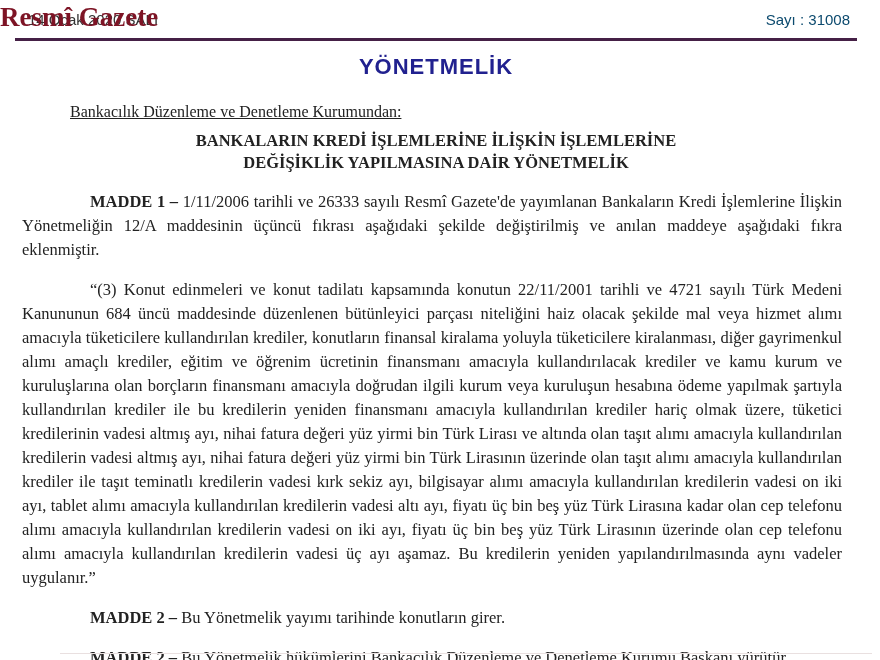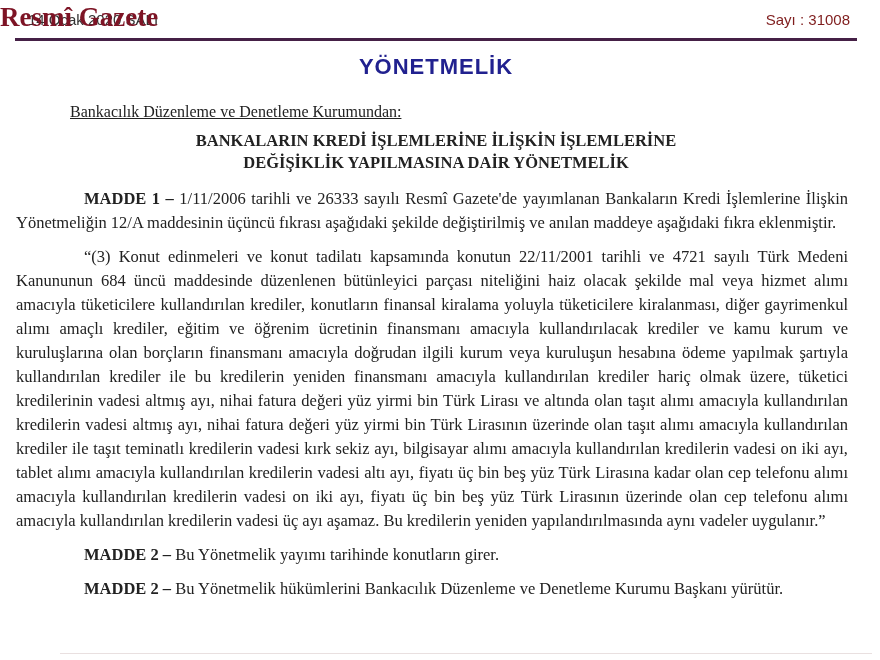--- a/index.html
+++ b/index.html
@@ -19,21 +19,21 @@
   }
   .gazette-title{
     position:absolute;left:0;right:0;top:2px;
     font-family:"Liberation Serif", serif;
     font-weight:bold;font-size:27px;
     color:var(--gazette_title,#7d1425);
   }
   .issue-number{
     position:absolute;right:22px;top:11px;
     font-family:"Liberation Sans", sans-serif;
-    font-size:15px;color:#7f1d1d;
+    font-size:15px;color:#0c4a6e;
   }
   .header-rule{
     height:3px;margin:0 15px;
     background:var(--rule,#452046);
   }
   
   .section-heading{
     margin-top:13px;
     text-align:center;
     font-family:"Liberation Sans", sans-serif;
@@ -57,21 +57,21 @@
     color:var(--body_text,#222);
   }
   
   .body{
     margin:13px 14px 0 6px;
     font-size:16.5px;
     line-height:24px;
     text-align:justify;
     color:var(--body_text,#222);
   }
-  .body p{margin:10px;text-indent:68px;}
+  .body p{margin:16px;text-indent:68px;}
   .article-label{font-weight:bold;}
   .bottom-rule{
     position:absolute;left:60px;right:0;bottom:6px;
     border-top:1px solid #e9e0e0;
   }
 </style>
 </head>
 <body>
 
 <div class="page">

